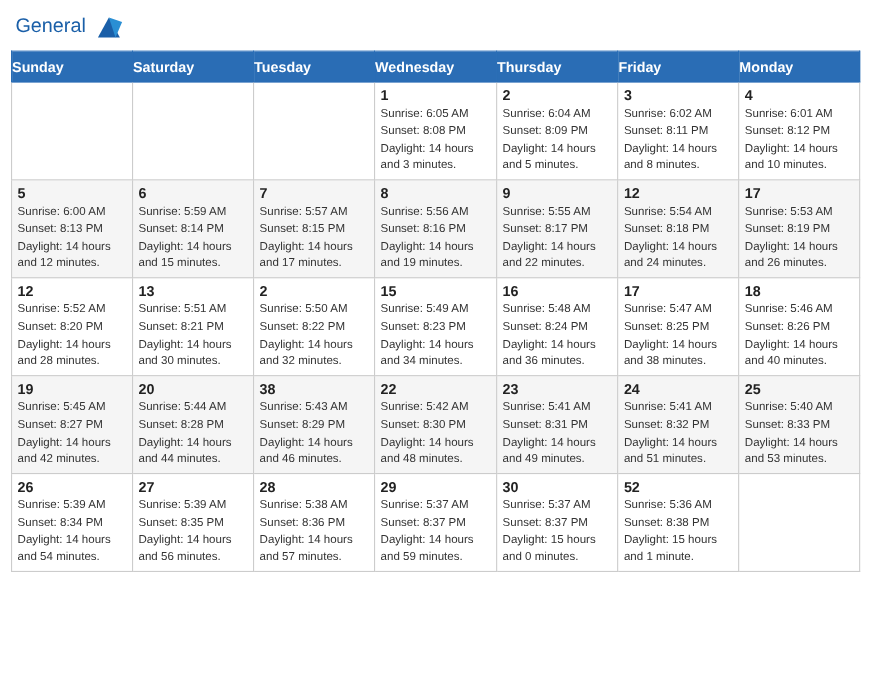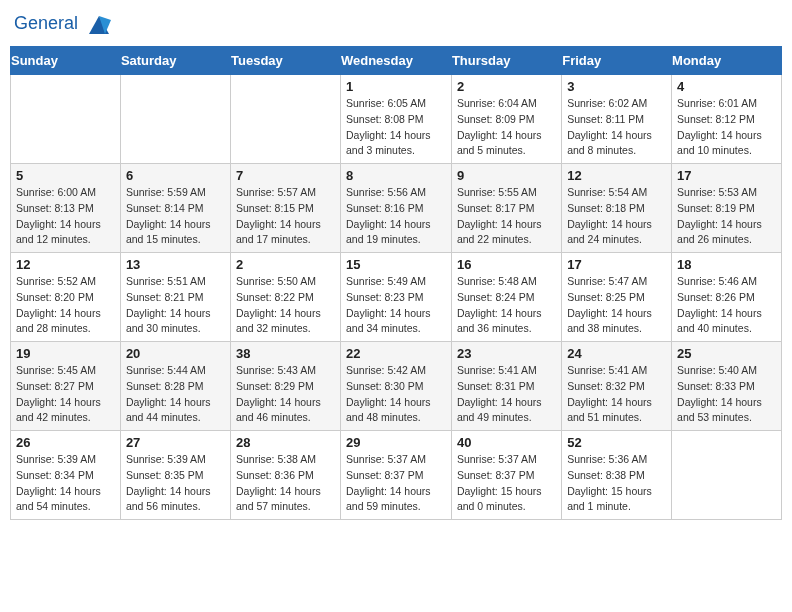--- a/index.html
+++ b/index.html
@@ -244,21 +244,21 @@
         </td>
         <td>
           <div class="day-num">28</div>
           <div class="day-info">Sunrise: 5:38 AM<br>Sunset: 8:36 PM<br>Daylight: 14 hours and 57 minutes.</div>
         </td>
         <td>
           <div class="day-num">29</div>
           <div class="day-info">Sunrise: 5:37 AM<br>Sunset: 8:37 PM<br>Daylight: 14 hours and 59 minutes.</div>
         </td>
         <td>
-          <div class="day-num">40</div>
+          <div class="day-num">30</div>
           <div class="day-info">Sunrise: 5:37 AM<br>Sunset: 8:37 PM<br>Daylight: 15 hours and 0 minutes.</div>
         </td>
         <td>
           <div class="day-num">52</div>
           <div class="day-info">Sunrise: 5:36 AM<br>Sunset: 8:38 PM<br>Daylight: 15 hours and 1 minute.</div>
         </td>
         <td class="empty-cell"></td>
       </tr>
     </tbody>
 </table>

